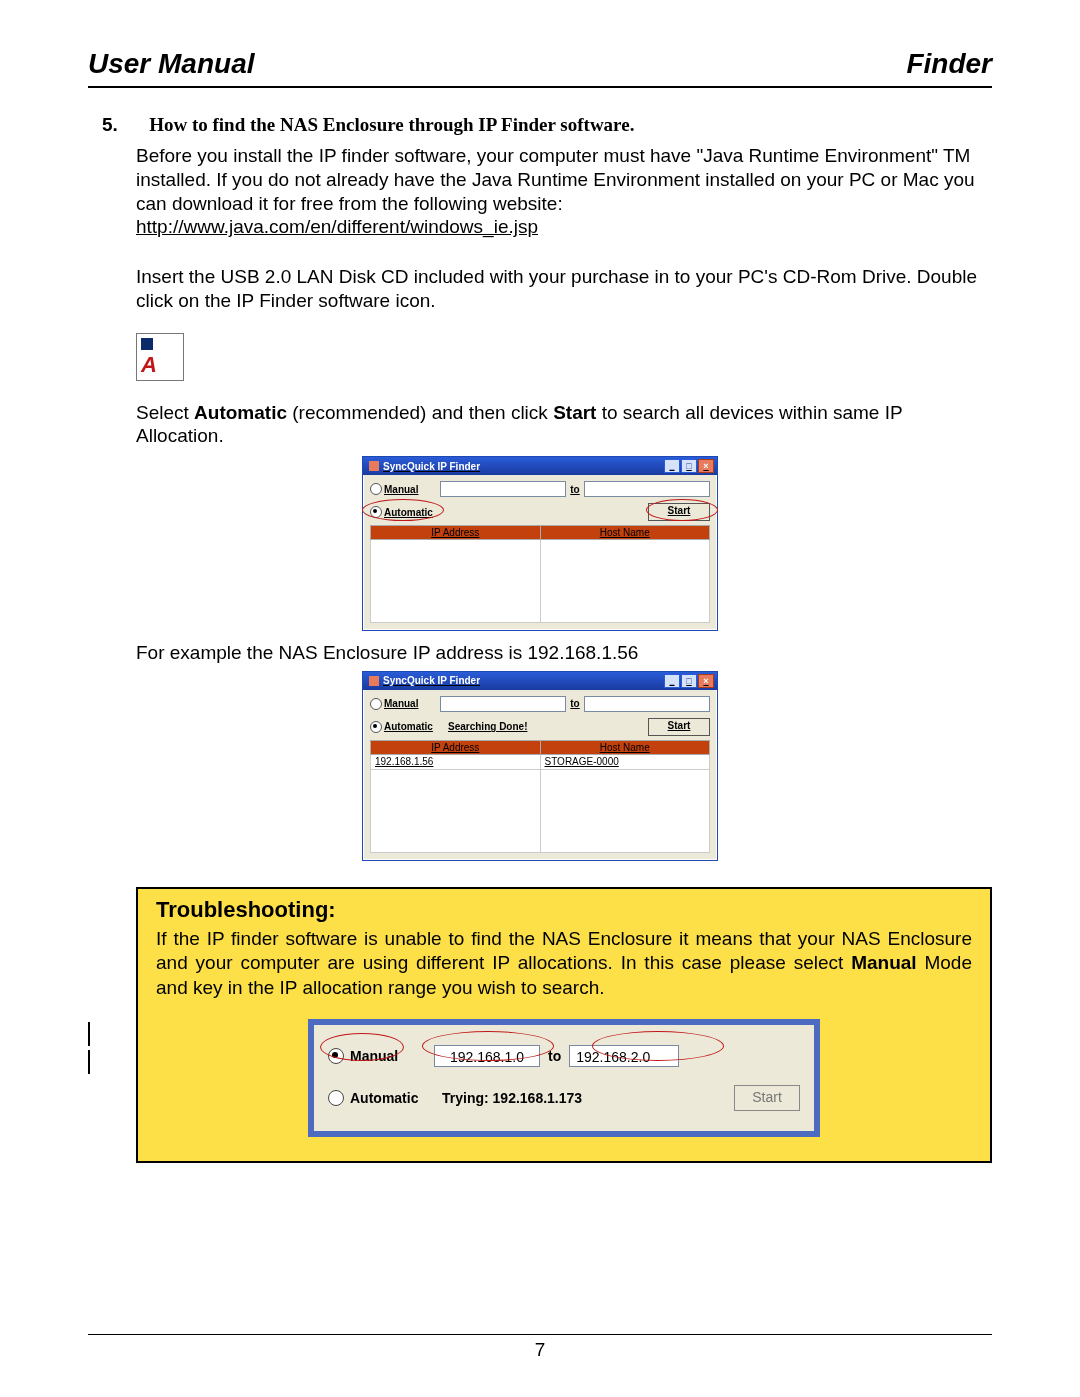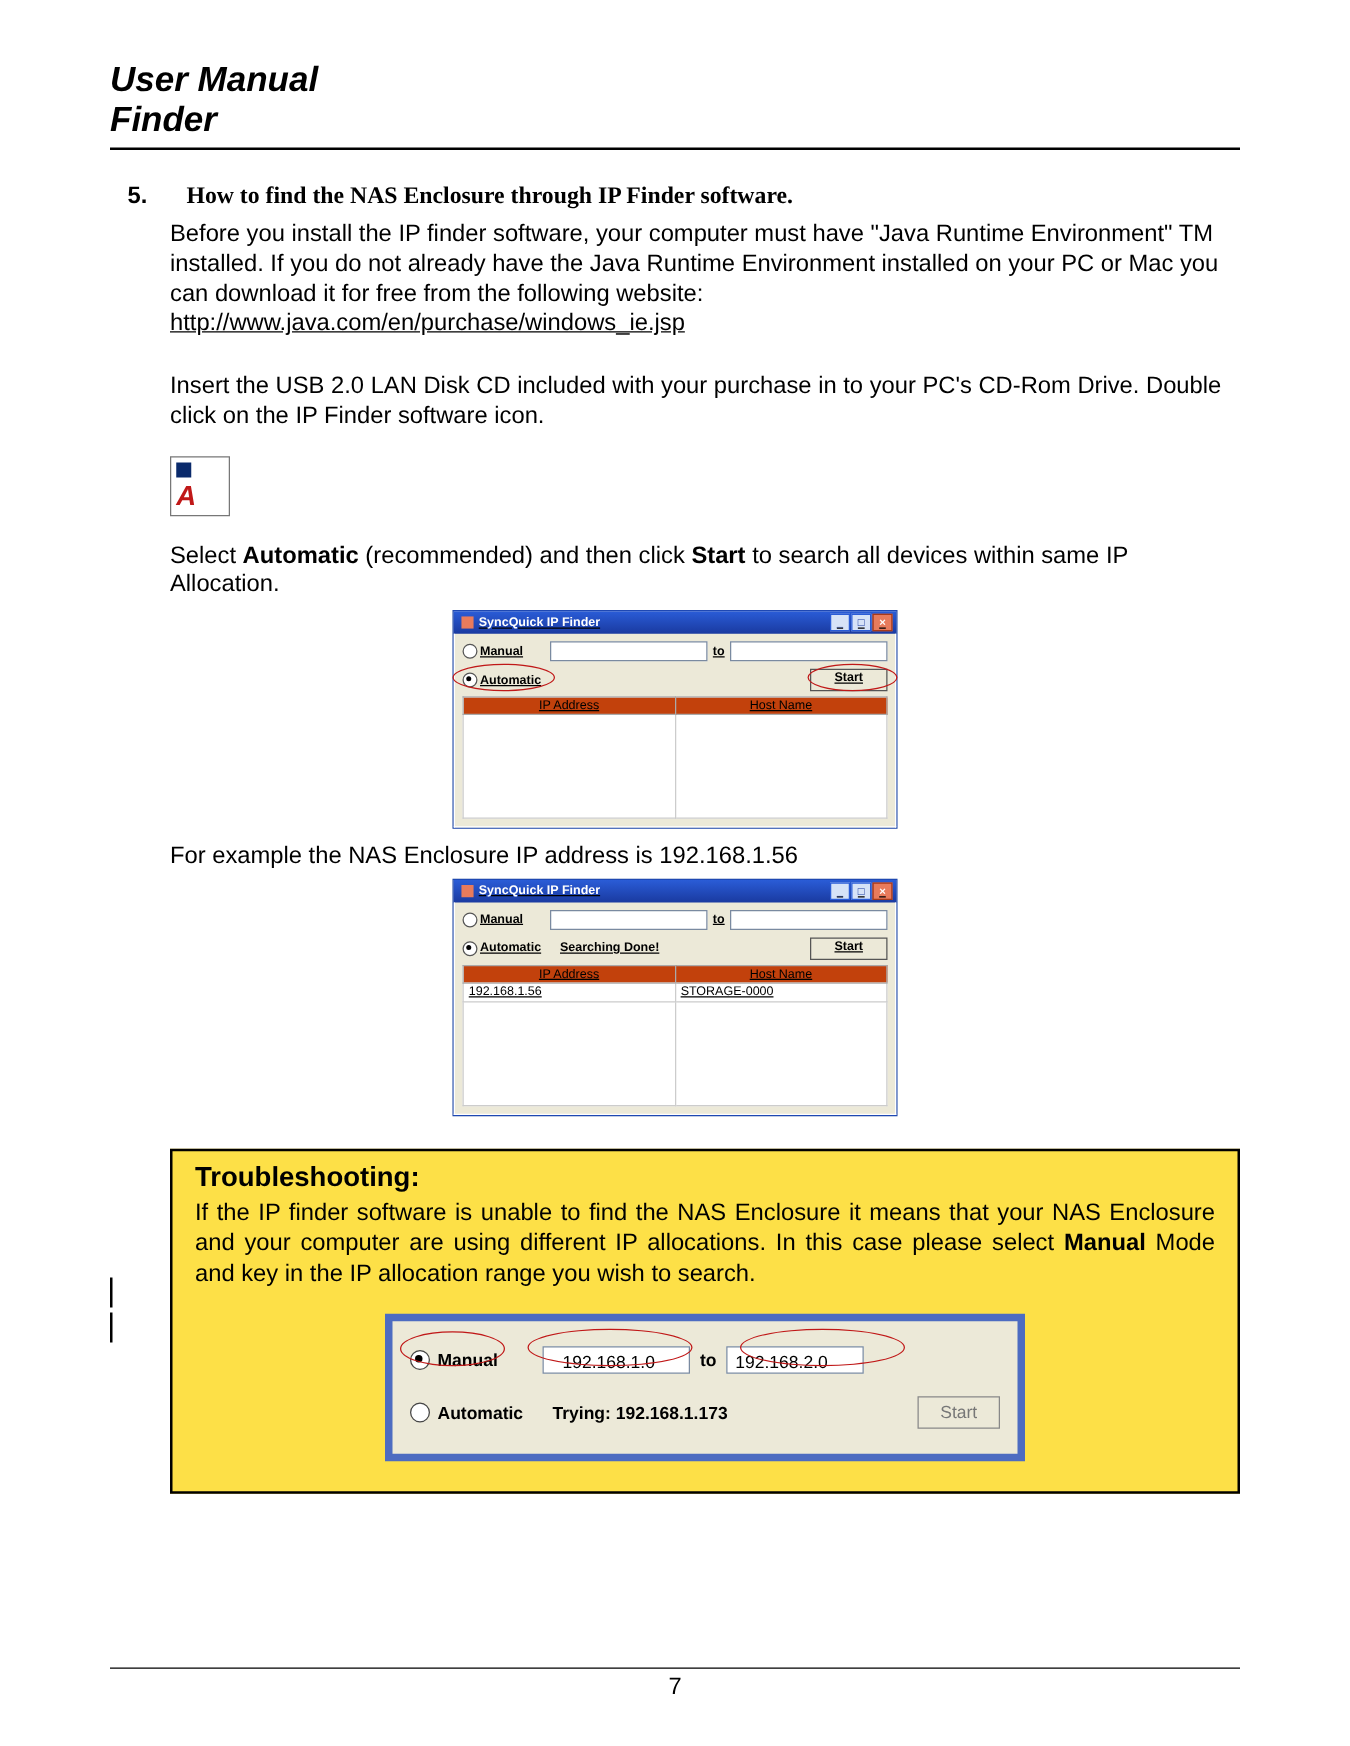--- a/index.html
+++ b/index.html
@@ -16,21 +16,20 @@
     position: relative;
     box-sizing: border-box;
     padding: 48px 88px 0 88px;
   }
   .header-row {
     display: flex;
     justify-content: space-between;
     align-items: baseline;
     border-bottom: 2px solid #000;
     padding-bottom: 6px;
-    flex-direction: column;
   }
   .header-left, .header-right {
     font-style: italic;
     font-weight: bold;
     font-size: 28px;
   }
   .section-heading {
     font-weight: bold;
     font-size: 19px;
     margin-top: 26px;
@@ -309,21 +308,21 @@
     <span class="header-right">Finder</span>
   </div>
 
   <div class="section-heading">
     <span>5.</span>
     <span style="margin-left:26px;font-family:Liberation Serif, serif;">How to find the NAS Enclosure through IP Finder software.</span>
   </div>
 
   <div class="body-indent">
     <span>Before you install the IP finder software, your computer must have "Java Runtime Environment" TM installed. If you do not already have the Java Runtime Environment installed on your PC or Mac you can download it for free from the following website:</span><br>
-    <a href="#">http://www.java.com/en/purchase/windows_ie.jsp</a>
+    <a href="#">http://www.java.com/en/different/windows_ie.jsp</a>
   </div>
 
   <div class="body-indent" style="margin-top:26px;">Insert the USB 2.0 LAN Disk CD included with your purchase in to your PC's CD-Rom Drive. Double click on the IP Finder software icon.</div>
 
   <div class="file-icon-block">
     <div class="file-icon"></div>
   </div>
 
   <div class="body-indent">
     <span>Select </span><b>Automatic</b><span> (recommended) and then click </span><b>Start</b><span> to search all devices within same IP Allocation.</span>
@@ -432,21 +431,21 @@
       <span>If the IP finder software is unable to find the NAS Enclosure it means that your NAS Enclosure and your computer are using different IP allocations. In this case please select </span><b>Manual</b><span> Mode and key in the IP allocation range you wish to search.</span>
     </div>
 
     <div class="trouble-dialog-outer">
       <div class="trouble-dialog">
         <div class="trouble-inner">
 
           <div class="tr-row">
             <span class="tr-radio sel"></span>
             <span class="tr-lbl" style="width:70px;">Manual</span>
-            <div class="tr-field" style="width:118px;padding-left:15px;">192.168.1.0</div>
+            <div class="tr-field" style="width:106px;padding-left:15px;">192.168.1.0</div>
             <span style="margin:0 8px;font-weight:bold;">to</span>
             <div class="tr-field" style="width:110px;">192.168.2.0</div>
           </div>
           <div class="red-oval-lg" style="left:6px; top:8px; width:82px; height:26px;"></div>
           <div class="red-oval-lg" style="left:108px; top:6px; width:130px; height:28px;"></div>
           <div class="red-oval-lg" style="left:278px; top:6px; width:130px; height:28px;"></div>
 
           <div class="tr-row" style="margin-top:18px;">
             <span class="tr-radio"></span>
             <span class="tr-lbl" style="width:78px;">Automatic</span>

